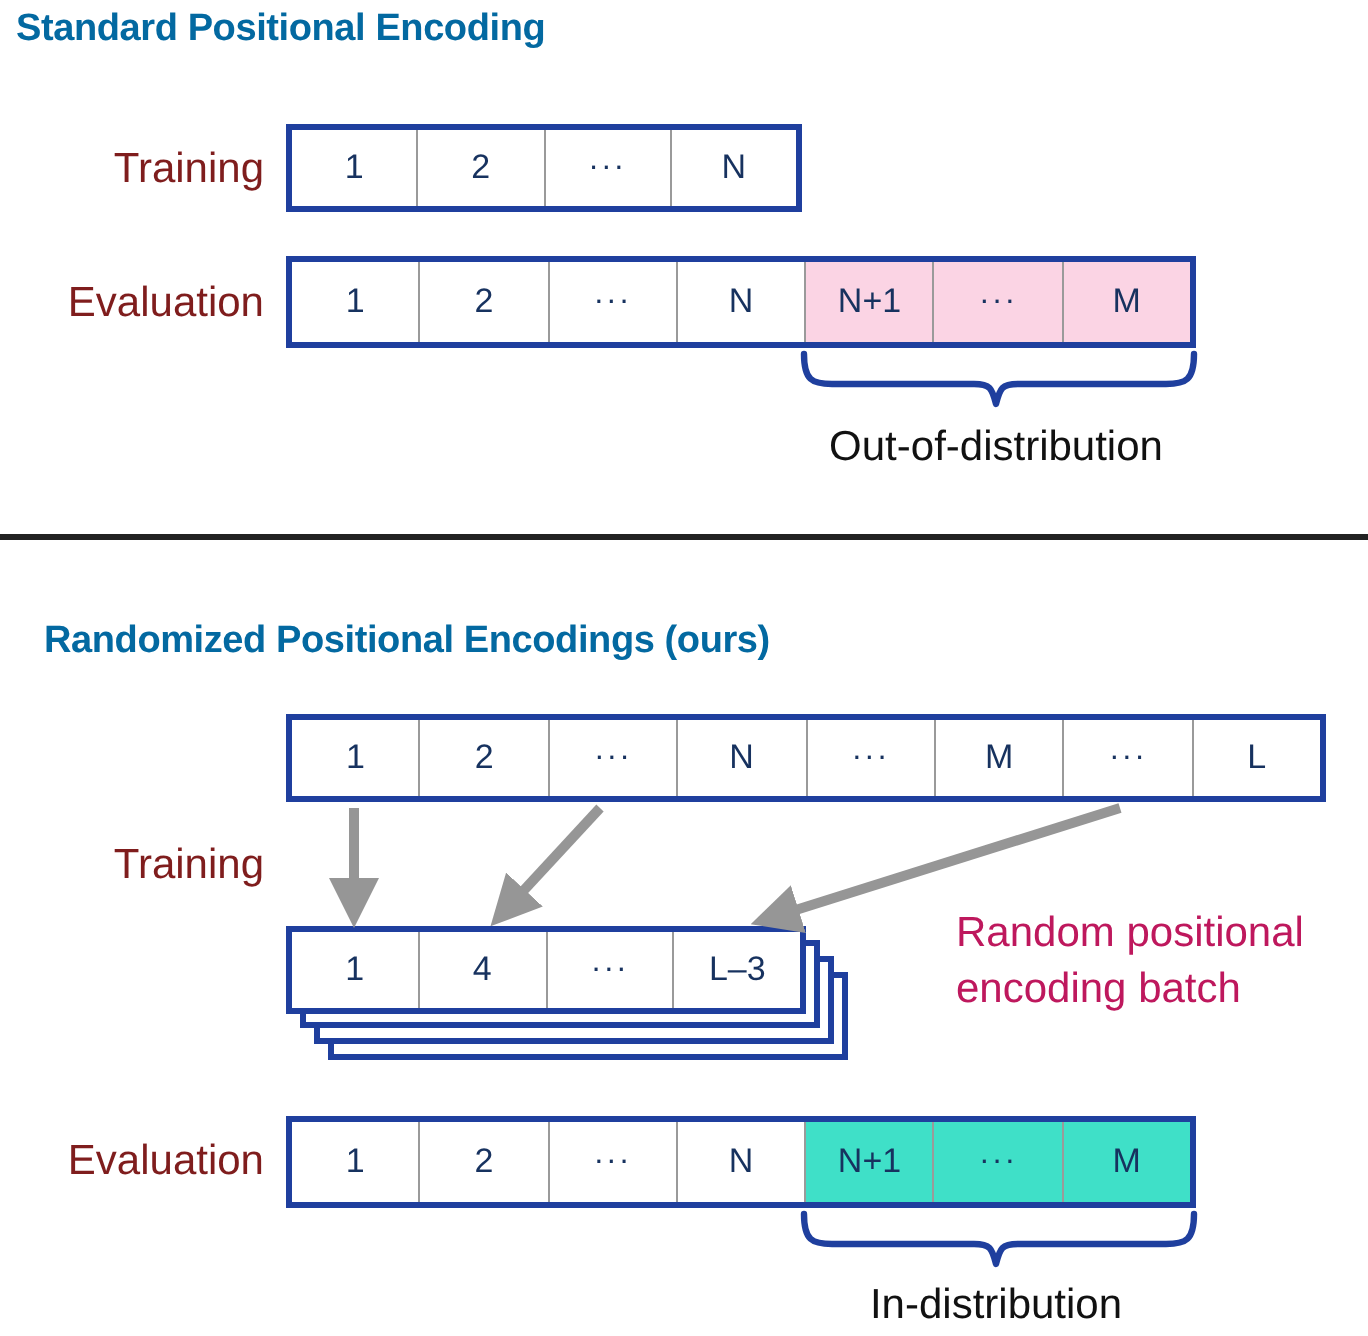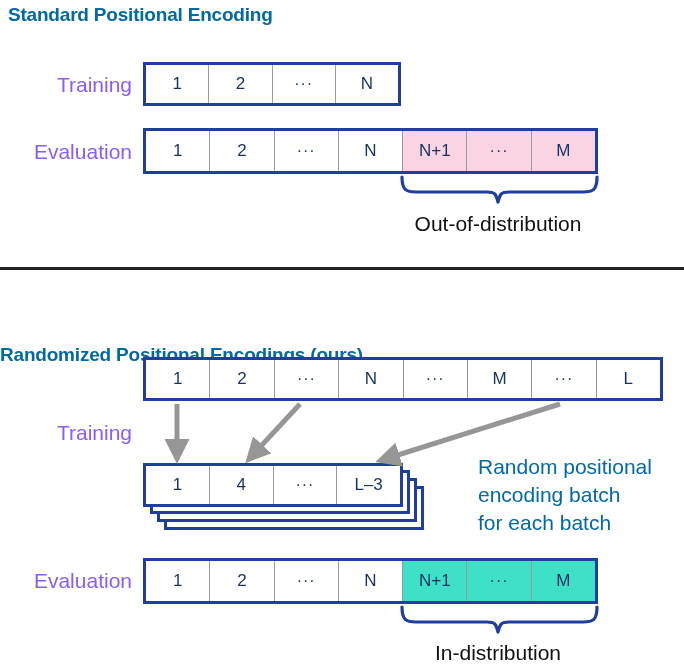--- a/index.html
+++ b/index.html
@@ -25,37 +25,37 @@
   
   .section-title {
     position: absolute;
     font-weight: bold;
     font-size: 19px;
     letter-spacing: -0.2px;
     color: #0369a1;
     white-space: nowrap;
   }
   #title-standard { left: 8px;  top: 4px; }
-  #title-random   { left: 0;  top: 310px; margin-top: 34px; }
+  #title-random   { left: 22px;  top: 310px; }
 
   
   .divider {
     position: absolute;
     left: 0;
     width: 684px;
     height: 3px;
     background: #222222;
   }
   #section-divider { top: 267px; }
 
   
   .row-label {
     position: absolute;
     font-size: 21px;
-    color: #8b5cf6;
+    color: #7f1d1d;
     text-align: right;
     white-space: nowrap;
     width: 132px;
     left: 0;
   }
 
   
   .strip {
     position: absolute;
     box-sizing: border-box;
@@ -105,21 +105,21 @@
     color: #111111;
     white-space: nowrap;
     text-align: center;
   }
 
   
   .note {
     position: absolute;
     font-size: 21px;
     line-height: 28px;
-    color: #0369a1;
+    color: #be185d;
     white-space: nowrap;
   }
   .note div { white-space: nowrap; }
 </style>
 </head>
 <body>
 
 <div class="canvas">
 
   <div class="section-title" id="title-standard">Standard Positional Encoding</div>
@@ -171,21 +171,20 @@
   <div class="strip" id="strip-random-sampled" style="left:143px; top:463px; width:260px; height:44px;">
       <div class="cell">1</div>
       <div class="cell">4</div>
       <div class="cell ellipsis">···</div>
       <div class="cell">L–3</div>
     </div>
 
   <div class="note" style="left:478px; top:453px;">
     <div>Random positional</div>
     <div>encoding batch</div>
-    <div>for each batch</div>
   </div>
 
   <div class="row-label" style="top:569px;">Evaluation</div>
 
   <div class="strip" id="strip-random-evaluation" style="left:143px; top:558px; width:455px; height:46px;">
       <div class="cell">1</div>
       <div class="cell">2</div>
       <div class="cell ellipsis">···</div>
       <div class="cell">N</div>
       <div class="cell ind">N+1</div>

